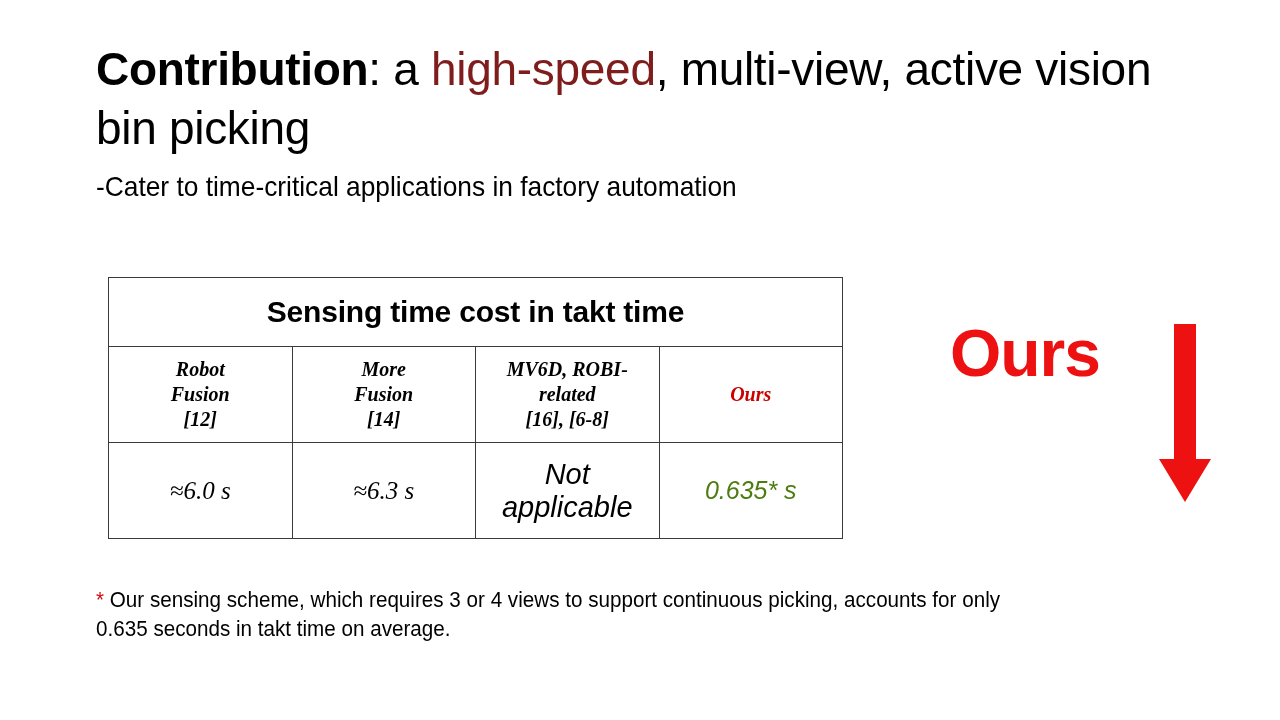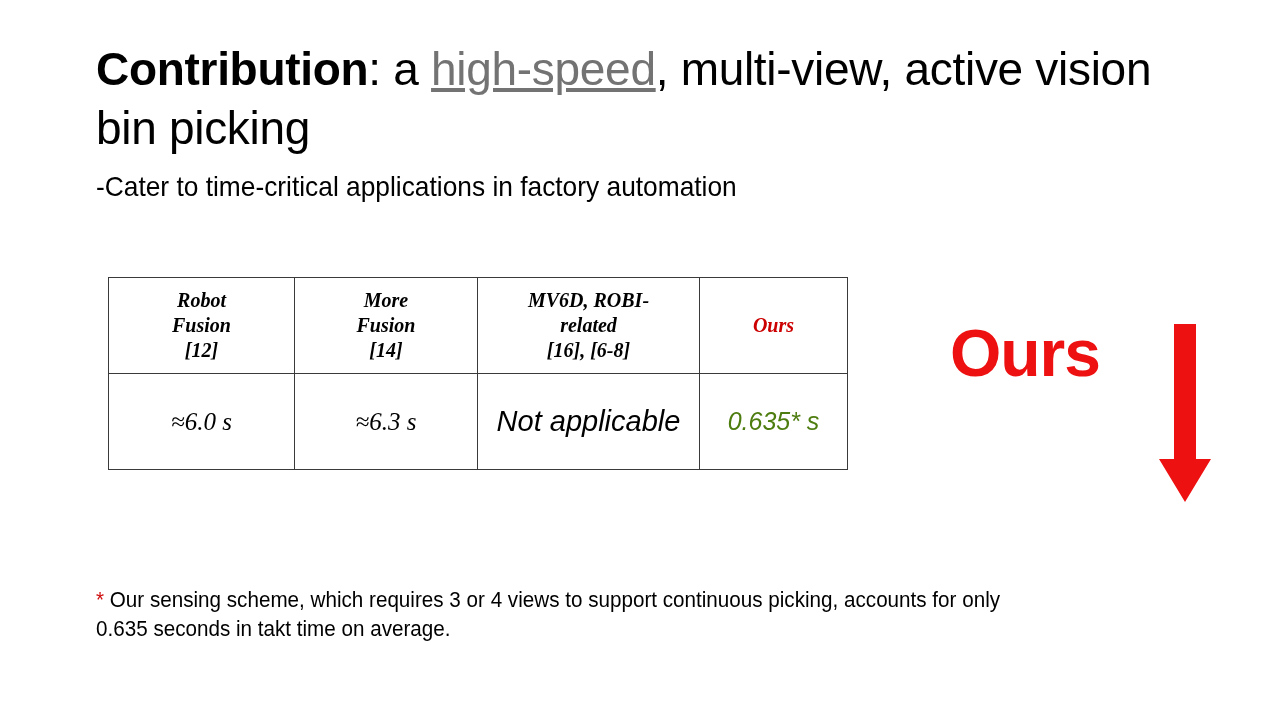--- a/index.html
+++ b/index.html
@@ -25,23 +25,22 @@
     font-size: 46px;
     line-height: 1.28;
     letter-spacing: -0.3px;
     color: #000;
   }
   .heading .lead {
     font-weight: bold;
     margin-top: 12px;
   }
   .heading .accent {
-    color: #737373;
+    color: #7f1d1d;
     font-weight: normal;
-    text-decoration: underline;
   }
 
   .subheading {
     position: absolute;
     left: 96px;
     top: 170px;
     width: 1100px;
     font-size: 28px;
     line-height: 1.2;
     transform: scaleX(0.94);
@@ -160,20 +159,23 @@
 
 <div class="heading">
   <span class="lead">Contribution</span><span>: a </span><span class="accent">high-speed</span><span>, multi-view, active vision bin picking</span>
 </div>
 
 <div class="subheading">-Cater to time-critical applications in factory automation</div>
 
 <div class="table-wrap">
   <table class="cost-table">
     <tbody>
+        <tr>
+      <td class="tbl-title" colspan="4">Sensing time cost in takt time</td>
+    </tr>
     <tr>
       <td class="col-head c1">
         <div>Robot</div>
         <div>Fusion</div>
         <div>[12]</div>
       </td>
       <td class="col-head c2">
         <div>More</div>
         <div>Fusion</div>
         <div>[14]</div>

